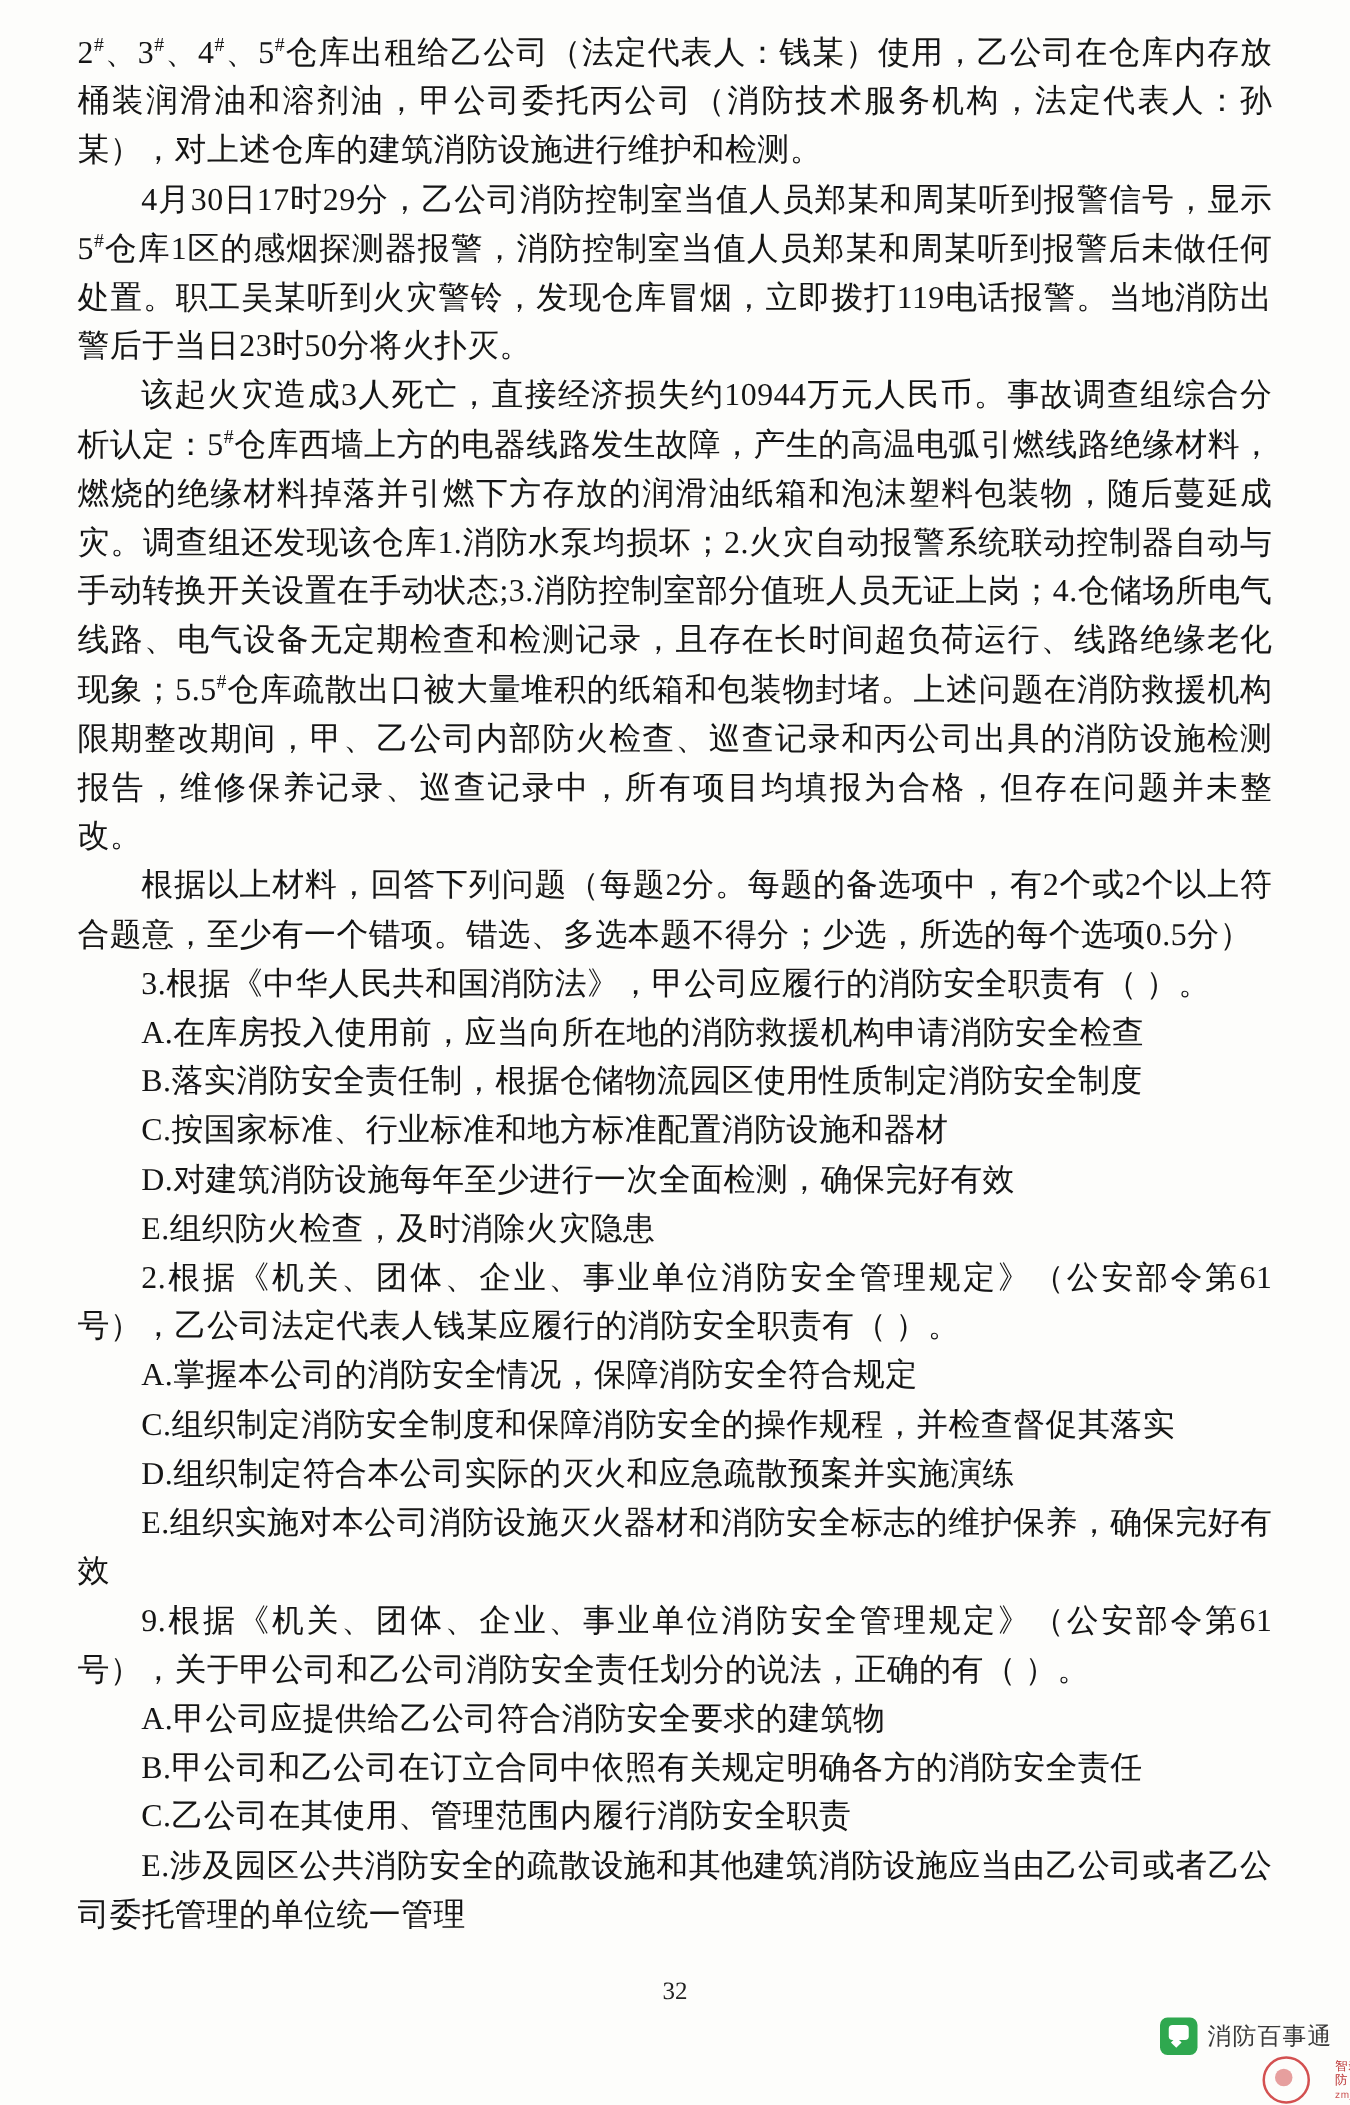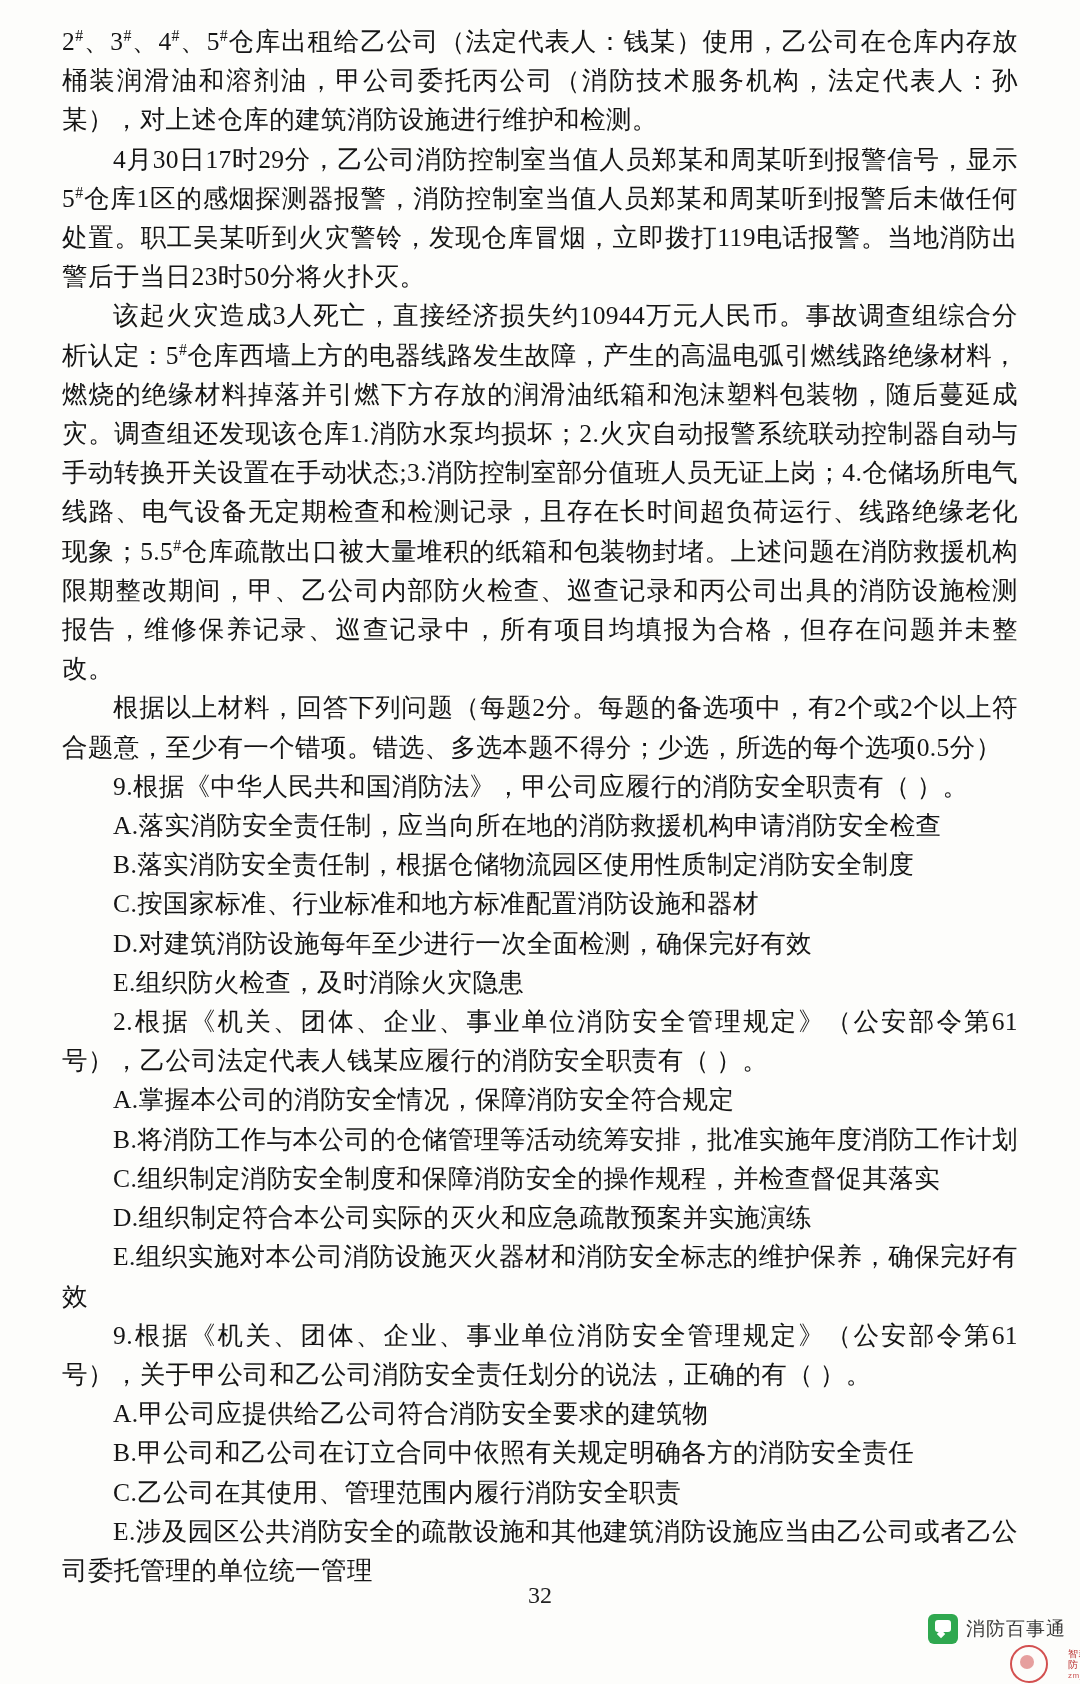--- a/index.html
+++ b/index.html
@@ -38,21 +38,21 @@
     font-size: 0.62em;
     vertical-align: super;
     line-height: 0;
   }
   .page-number {
     position: absolute;
     left: 0;
     right: 0;
     top: 1582px;
     text-align: center;
-    font-size: 24px;
+    font-size: 20px;
     font-family: "Liberation Serif", serif;
     color: #222;
   }
   
   .wm {
     position: absolute;
     right: 14px;
     bottom: 40px;
     display: flex;
     align-items: center;
@@ -147,45 +147,42 @@
     <p class="para indent">
       <span>4月30日17时29分，乙公司消防控制室当值人员郑某和周某听到报警信号，显示5<sup>#</sup>仓库1区的感烟探测器报警，消防控制室当值人员郑某和周某听到报警后未做任何处置。职工吴某听到火灾警铃，发现仓库冒烟，立即拨打119电话报警。当地消防出警后于当日23时50分将火扑灭。</span>
     </p>
     <p class="para indent">
       <span>该起火灾造成3人死亡，直接经济损失约10944万元人民币。事故调查组综合分析认定：5<sup>#</sup>仓库西墙上方的电器线路发生故障，产生的高温电弧引燃线路绝缘材料，燃烧的绝缘材料掉落并引燃下方存放的润滑油纸箱和泡沫塑料包装物，随后蔓延成灾。调查组还发现该仓库1.消防水泵均损坏；2.火灾自动报警系统联动控制器自动与手动转换开关设置在手动状态;3.消防控制室部分值班人员无证上岗；4.仓储场所电气线路、电气设备无定期检查和检测记录，且存在长时间超负荷运行、线路绝缘老化现象；5.5<sup>#</sup>仓库疏散出口被大量堆积的纸箱和包装物封堵。上述问题在消防救援机构限期整改期间，甲、乙公司内部防火检查、巡查记录和丙公司出具的消防设施检测报告，维修保养记录、巡查记录中，所有项目均填报为合格，但存在问题并未整改。</span>
     </p>
     <p class="para indent">
       <span>根据以上材料，回答下列问题（每题2分。每题的备选项中，有2个或2个以上符合题意，至少有一个错项。错选、多选本题不得分；少选，所选的每个选项0.5分）</span>
     </p>
     <p class="para indent">
-      <span>9.根据《中华人民共和国消防法》，甲公司应履行的消防安全职责有（    ）。</span>
-    </p>
-    <p class="para indent">
-      <span>A.落实消防安全责任制，应当向所在地的消防救援机构申请消防安全检查</span>
+      <span>3.根据《中华人民共和国消防法》，甲公司应履行的消防安全职责有（    ）。</span>
+    </p>
+    <p class="para indent">
+      <span>A.在库房投入使用前，应当向所在地的消防救援机构申请消防安全检查</span>
     </p>
     <p class="para indent">
       <span>B.落实消防安全责任制，根据仓储物流园区使用性质制定消防安全制度</span>
     </p>
     <p class="para indent">
       <span>C.按国家标准、行业标准和地方标准配置消防设施和器材</span>
     </p>
     <p class="para indent">
       <span>D.对建筑消防设施每年至少进行一次全面检测，确保完好有效</span>
     </p>
     <p class="para indent">
       <span>E.组织防火检查，及时消除火灾隐患</span>
     </p>
     <p class="para indent">
       <span>2.根据《机关、团体、企业、事业单位消防安全管理规定》（公安部令第61号），乙公司法定代表人钱某应履行的消防安全职责有（    ）。</span>
     </p>
     <p class="para indent">
       <span>A.掌握本公司的消防安全情况，保障消防安全符合规定</span>
-    </p>
-    <p class="para indent">
-      <span>B.将消防工作与本公司的仓储管理等活动统筹安排，批准实施年度消防工作计划</span>
     </p>
     <p class="para indent">
       <span>C.组织制定消防安全制度和保障消防安全的操作规程，并检查督促其落实</span>
     </p>
     <p class="para indent">
       <span>D.组织制定符合本公司实际的灭火和应急疏散预案并实施演练</span>
     </p>
     <p class="para indent">
       <span>E.组织实施对本公司消防设施灭火器材和消防安全标志的维护保养，确保完好有效</span>
     </p>

